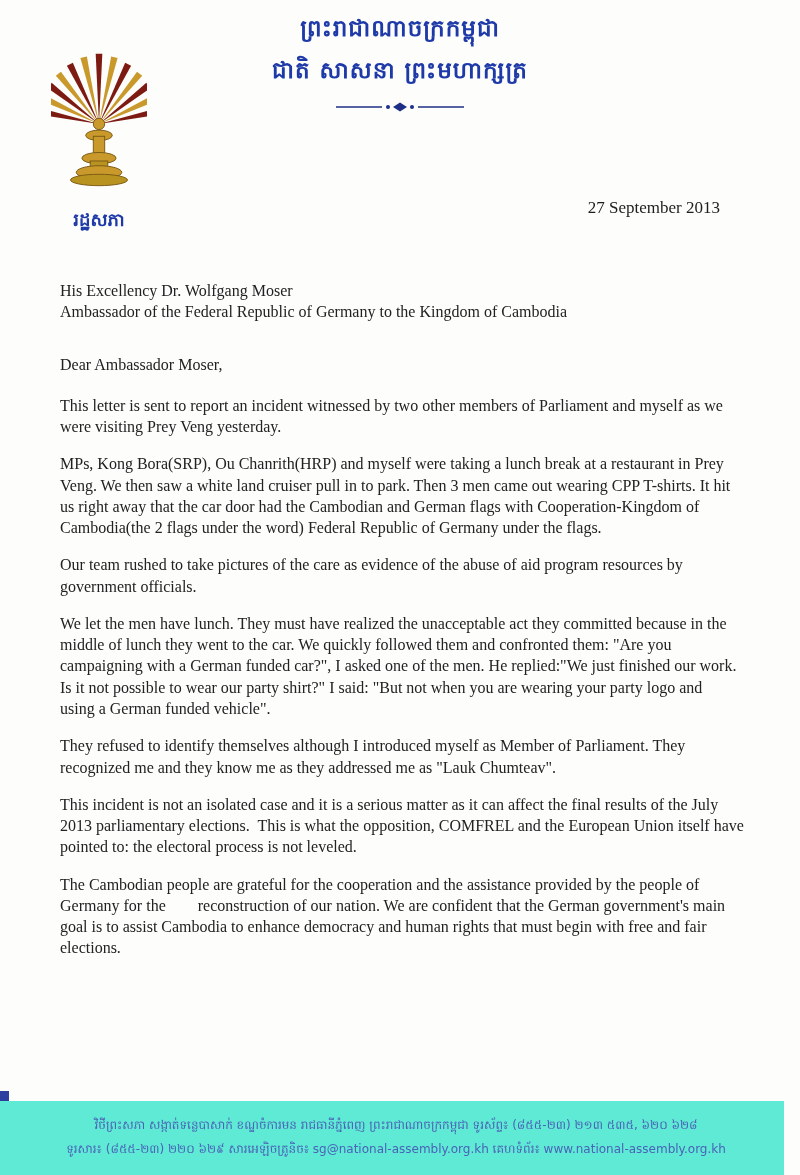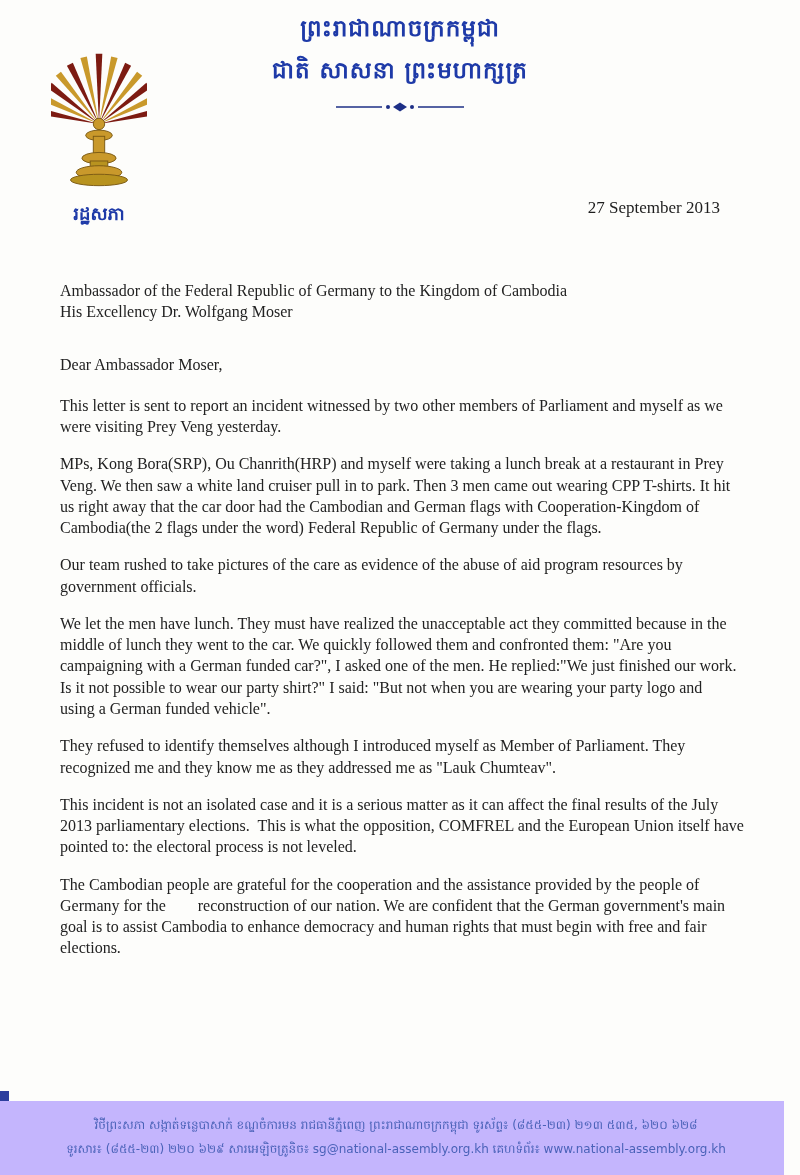--- a/index.html
+++ b/index.html
@@ -19,20 +19,21 @@
     font-size:23px;
     letter-spacing:1px;
     text-align:center;
   }
   .kh-title.second { margin-top:9px; }
   .ornament { margin-top:10px; }
   .logo-wrap {
     position:absolute; left:48px; top:48px; width:102px; text-align:center;
   }
   .assembly-label {
+    margin-top:6px;
     font-family:"DejaVu Sans", sans-serif;
     font-weight:bold;
     color:#1e3aa8;
     font-size:18px;
   }
   .date {
     position:absolute; top:198px; right:80px;
     font-size:17px; color:#1d1d1d;
   }
   .letter {
@@ -45,21 +46,21 @@
   .para.first-body { margin-top:20px; }
   .para.indent { margin-right:4px; }
   .footer {
     position:absolute; left:0; right:16px; bottom:0;
     padding:12px 28px 14px 36px;
     text-align:center;
     font-family:"DejaVu Sans", sans-serif;
     color:#4a62b8;
     font-size:12px;
     line-height:2.0;
-    background:#c4b5fd;
+    background:#5eead4;
   }
   .footer-stripe {
     position:absolute; left:0; bottom:0;
     width:9px; height:84px;
     background:#2c3e9e;
   }
 </style>
 </head>
 <body>
 
@@ -102,22 +103,22 @@
     <ellipse cx="50" cy="131" rx="24" ry="7" fill="#c9992b" stroke="#7a5a14" stroke-width="1"></ellipse>
     <ellipse cx="50" cy="139" rx="30" ry="6" fill="#b8931f" stroke="#7a5a14" stroke-width="1"></ellipse>
   </svg>
   <div class="assembly-label">រដ្ឋសភា</div>
 </div>
 
 <div class="date">27 September 2013</div>
 
 <div class="letter">
   <div class="recipient">
+    <p>His Excellency Dr. Wolfgang Moser</p>
     <p>Ambassador of the Federal Republic of Germany to the Kingdom of Cambodia</p>
-    <p>His Excellency Dr. Wolfgang Moser</p>
   </div>
   <div class="salutation">Dear Ambassador Moser,</div>
 
   <p class="para first-body">This letter is sent to report an incident witnessed by two other members of Parliament and myself as we were visiting Prey Veng yesterday.</p>
   <p class="para indent">MPs, Kong Bora(SRP), Ou Chanrith(HRP) and myself were taking a lunch break at a restaurant in Prey Veng. We then saw a white land cruiser pull in to park. Then 3 men came out wearing CPP T-shirts. It hit us right away that the car door had the Cambodian and German flags with Cooperation-Kingdom of Cambodia(the 2 flags under the word) Federal Republic of Germany under the flags.</p>
   <p class="para indent">Our team rushed to take pictures of the care as evidence of the abuse of aid program resources by government officials.</p>
   <p class="para indent">We let the men have lunch. They must have realized the unacceptable act they committed because in the middle of lunch they went to the car. We quickly followed them and confronted them: "Are you campaigning with a German funded car?", I asked one of the men. He replied:"We just finished our work. Is it not possible to wear our party shirt?" I said: "But not when you are wearing your party logo and using a German funded vehicle".</p>
   <p class="para indent">They refused to identify themselves although I introduced myself as Member of Parliament. They recognized me and they know me as they addressed me as "Lauk Chumteav".</p>
   <p class="para">This incident is not an isolated case and it is a serious matter as it can affect the final results of the July 2013 parliamentary elections.  This is what the opposition, COMFREL and the European Union itself have pointed to: the electoral process is not leveled.</p>
   <p class="para">The Cambodian people are grateful for the cooperation and the assistance provided by the people of Germany for the        reconstruction of our nation. We are confident that the German government's main goal is to assist Cambodia to enhance democracy and human rights that must begin with free and fair elections.</p>

